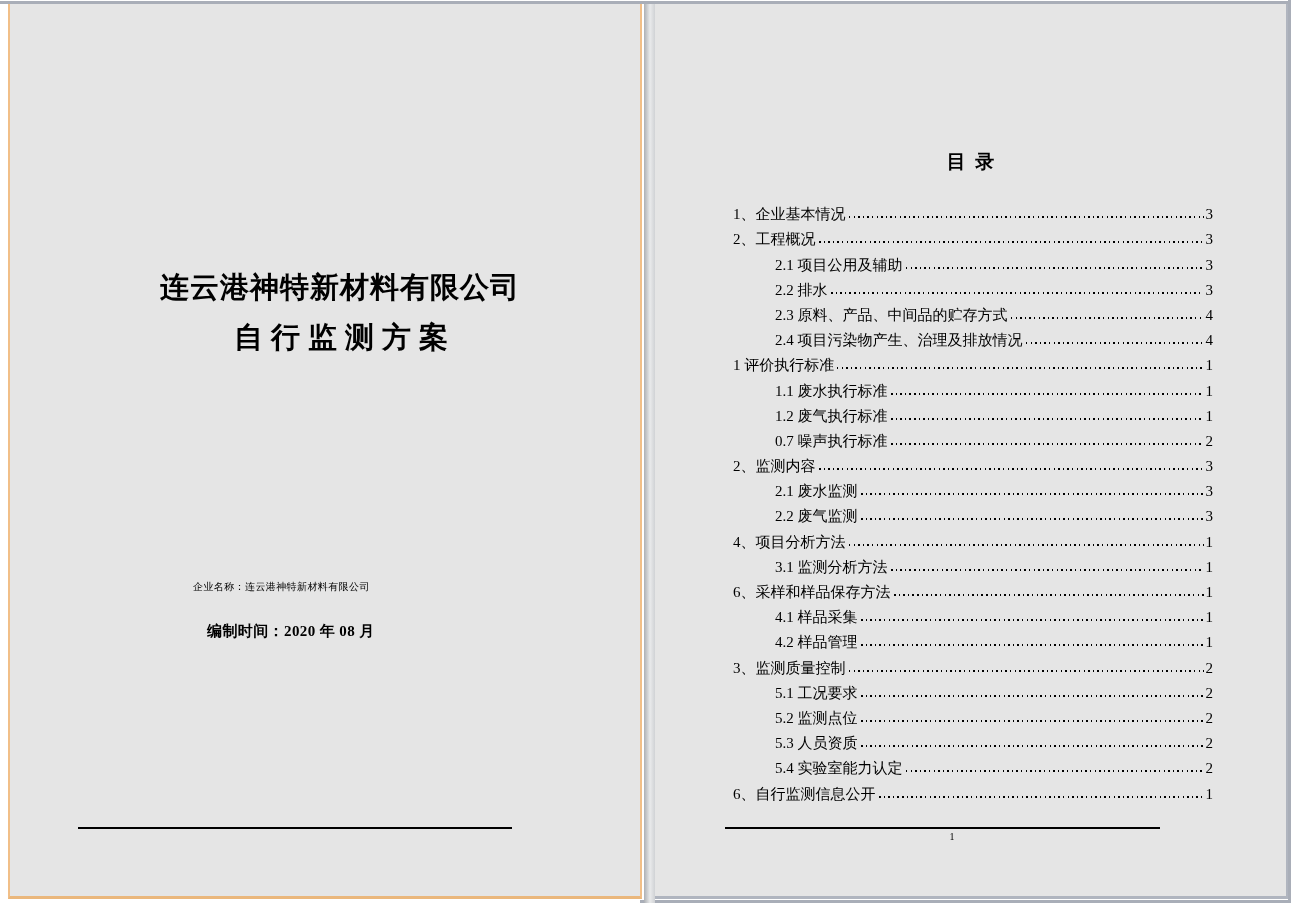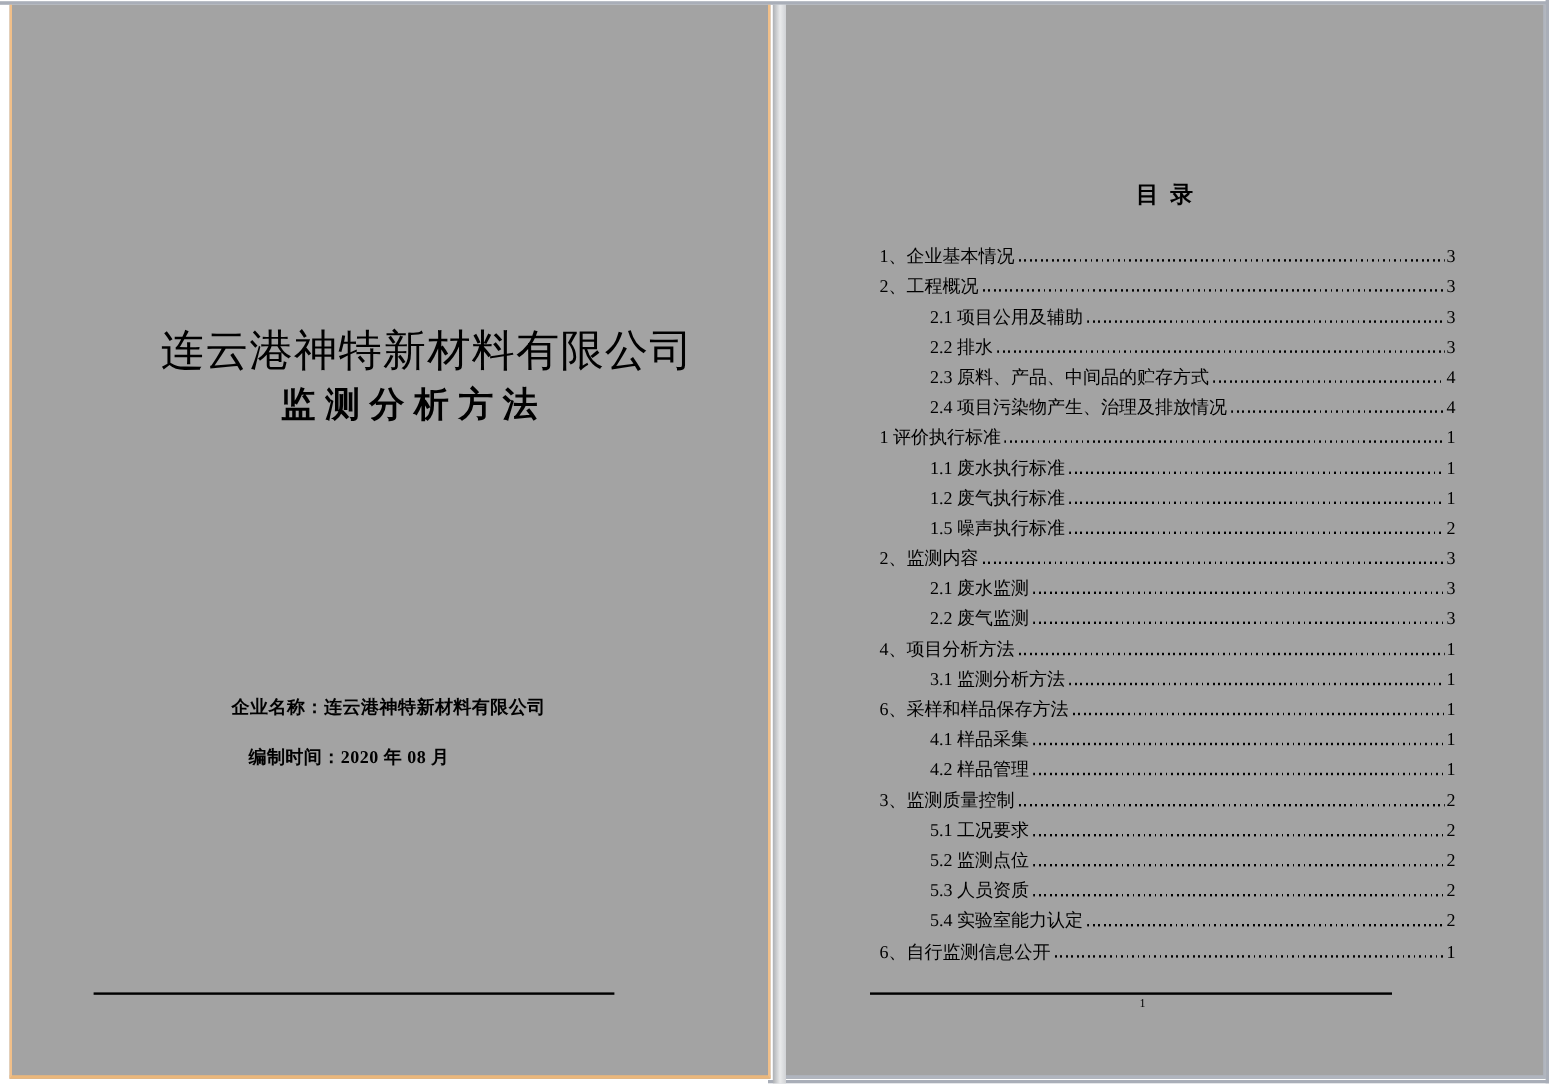--- a/index.html
+++ b/index.html
@@ -3,49 +3,49 @@
 <meta charset="utf-8">
 <style>
   * { margin:0; padding:0; box-sizing:border-box; }
   html,body { width:1291px; height:903px; background:#ffffff; overflow:hidden; }
   body { position:relative; font-family:"Liberation Serif","DejaVu Serif",serif; color:#000; }
 
   .window-top-edge   { position:absolute; left:0; top:1px; width:1291px; height:3px; background:#a9aeb8; }
   .window-right-edge { position:absolute; right:0; top:0; width:3px; height:903px; background:#a9aeb8; }
   .window-bottom-edge{ position:absolute; left:640px; bottom:0; width:651px; height:3px; background:#a9aeb8; }
 
-  .page { position:absolute; top:4px; height:895px; background:#a3a3a3; }
+  .page { position:absolute; top:4px; height:895px; background:#e5e5e5; }
   .page-left {
     left:8px; width:634px;
     border-left:2px solid #f1bf88;
     border-right:2px solid #f1bf88;
     border-bottom:3px solid #eab77c;
   }
   .page-gap {
     position:absolute; left:644px; top:4px; width:11px; height:899px;
     background:linear-gradient(to right,#adb0b4,#e9eaeb 55%,#d0d2d5);
   }
   .page-right {
     left:655px; width:633px;
     border-right:2px solid #b0b5bf;
     border-bottom:3px solid #b0b5bf;
   }
 
   
   .cover-title-1 {
-    position:absolute; left:124px; top:264px;
-    font-size:36px; font-weight:normal; letter-spacing:1px; white-space:nowrap;
+    position:absolute; left:150px; top:264px;
+    font-size:29px; font-weight:bold; letter-spacing:1px; white-space:nowrap;
   }
   .cover-title-2 {
     position:absolute; left:224px; top:314px;
     font-size:29px; font-weight:bold; letter-spacing:8px; white-space:nowrap;
   }
   .cover-company {
     position:absolute; left:183px; top:576px;
-    font-size:15px; font-weight:bold; letter-spacing:0.4px; white-space:nowrap;
+    font-size:10px; font-weight:normal; letter-spacing:0.4px; white-space:nowrap;
   }
   .cover-date {
     position:absolute; left:197px; top:618px;
     font-size:15px; font-weight:bold; letter-spacing:0.4px; white-space:nowrap;
   }
   .footer-rule-left  { position:absolute; left:68px; top:823px; width:434px; border-top:2px solid #000; }
   .footer-rule-right { position:absolute; left:70px; top:823px; width:435px; border-top:2px solid #000; }
   .page-number { position:absolute; left:287px; top:827px; width:20px; text-align:center; font-size:10px; }
 
   
@@ -68,21 +68,21 @@
 </style>
 </head>
 <body>
 
 <div class="window-top-edge"></div>
 <div class="window-right-edge"></div>
 <div class="window-bottom-edge"></div>
 
 <div class="page page-left">
   <div class="cover-title-1">连云港神特新材料有限公司</div>
-  <div class="cover-title-2">监测分析方法</div>
+  <div class="cover-title-2">自行监测方案</div>
   <div class="cover-company">企业名称：连云港神特新材料有限公司</div>
   <div class="cover-date">编制时间：2020 年 08 月</div>
   <div class="footer-rule-left"></div>
 </div>
 
 <div class="page-gap"></div>
 
 <div class="page page-right">
   <div class="toc-heading">目  录</div>
   <div class="toc-list">
@@ -125,21 +125,21 @@
         <span class="toc-label">1.1 废水执行标准</span>
         <span class="dot-leader"></span>
         <span class="toc-page-num">1</span>
       </div>
       <div class="toc-row lvl2">
         <span class="toc-label">1.2 废气执行标准</span>
         <span class="dot-leader"></span>
         <span class="toc-page-num">1</span>
       </div>
       <div class="toc-row lvl2">
-        <span class="toc-label">1.5 噪声执行标准</span>
+        <span class="toc-label">0.7 噪声执行标准</span>
         <span class="dot-leader"></span>
         <span class="toc-page-num">2</span>
       </div>
       <div class="toc-row">
         <span class="toc-label">2、监测内容</span>
         <span class="dot-leader"></span>
         <span class="toc-page-num">3</span>
       </div>
       <div class="toc-row lvl2">
         <span class="toc-label">2.1 废水监测</span>

